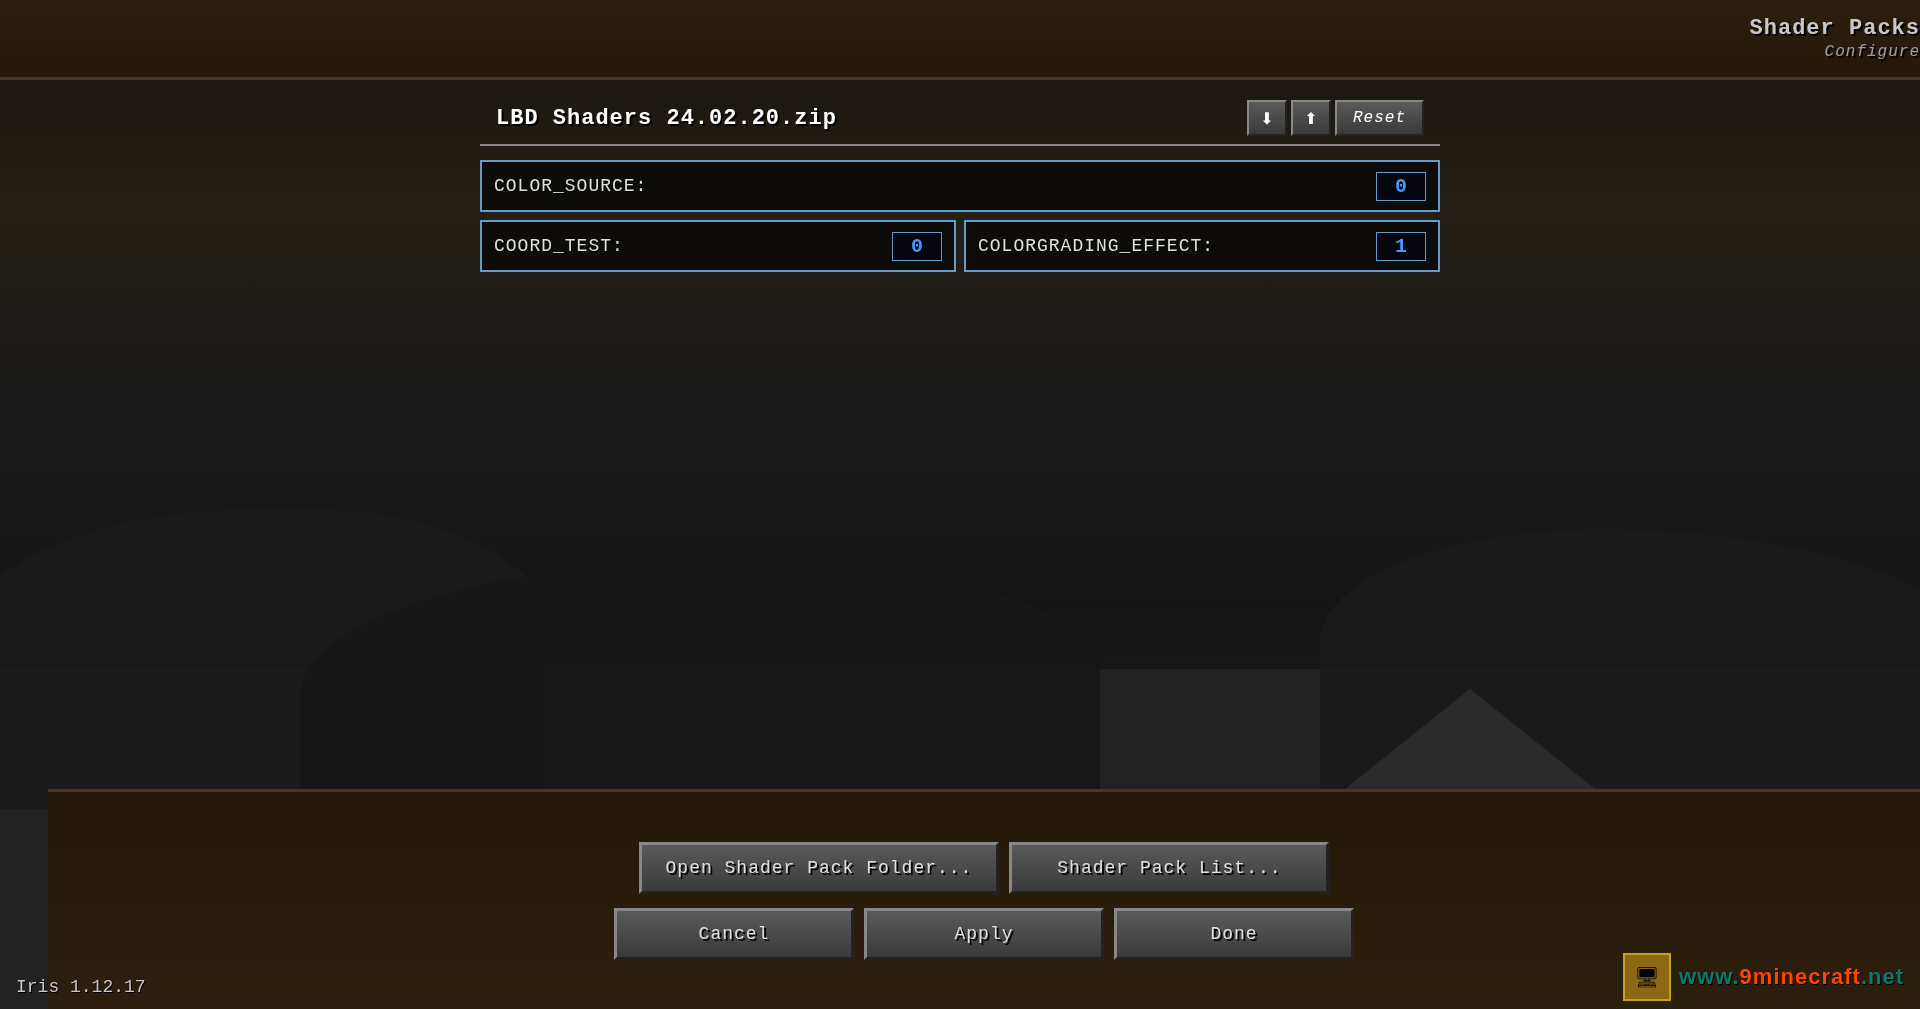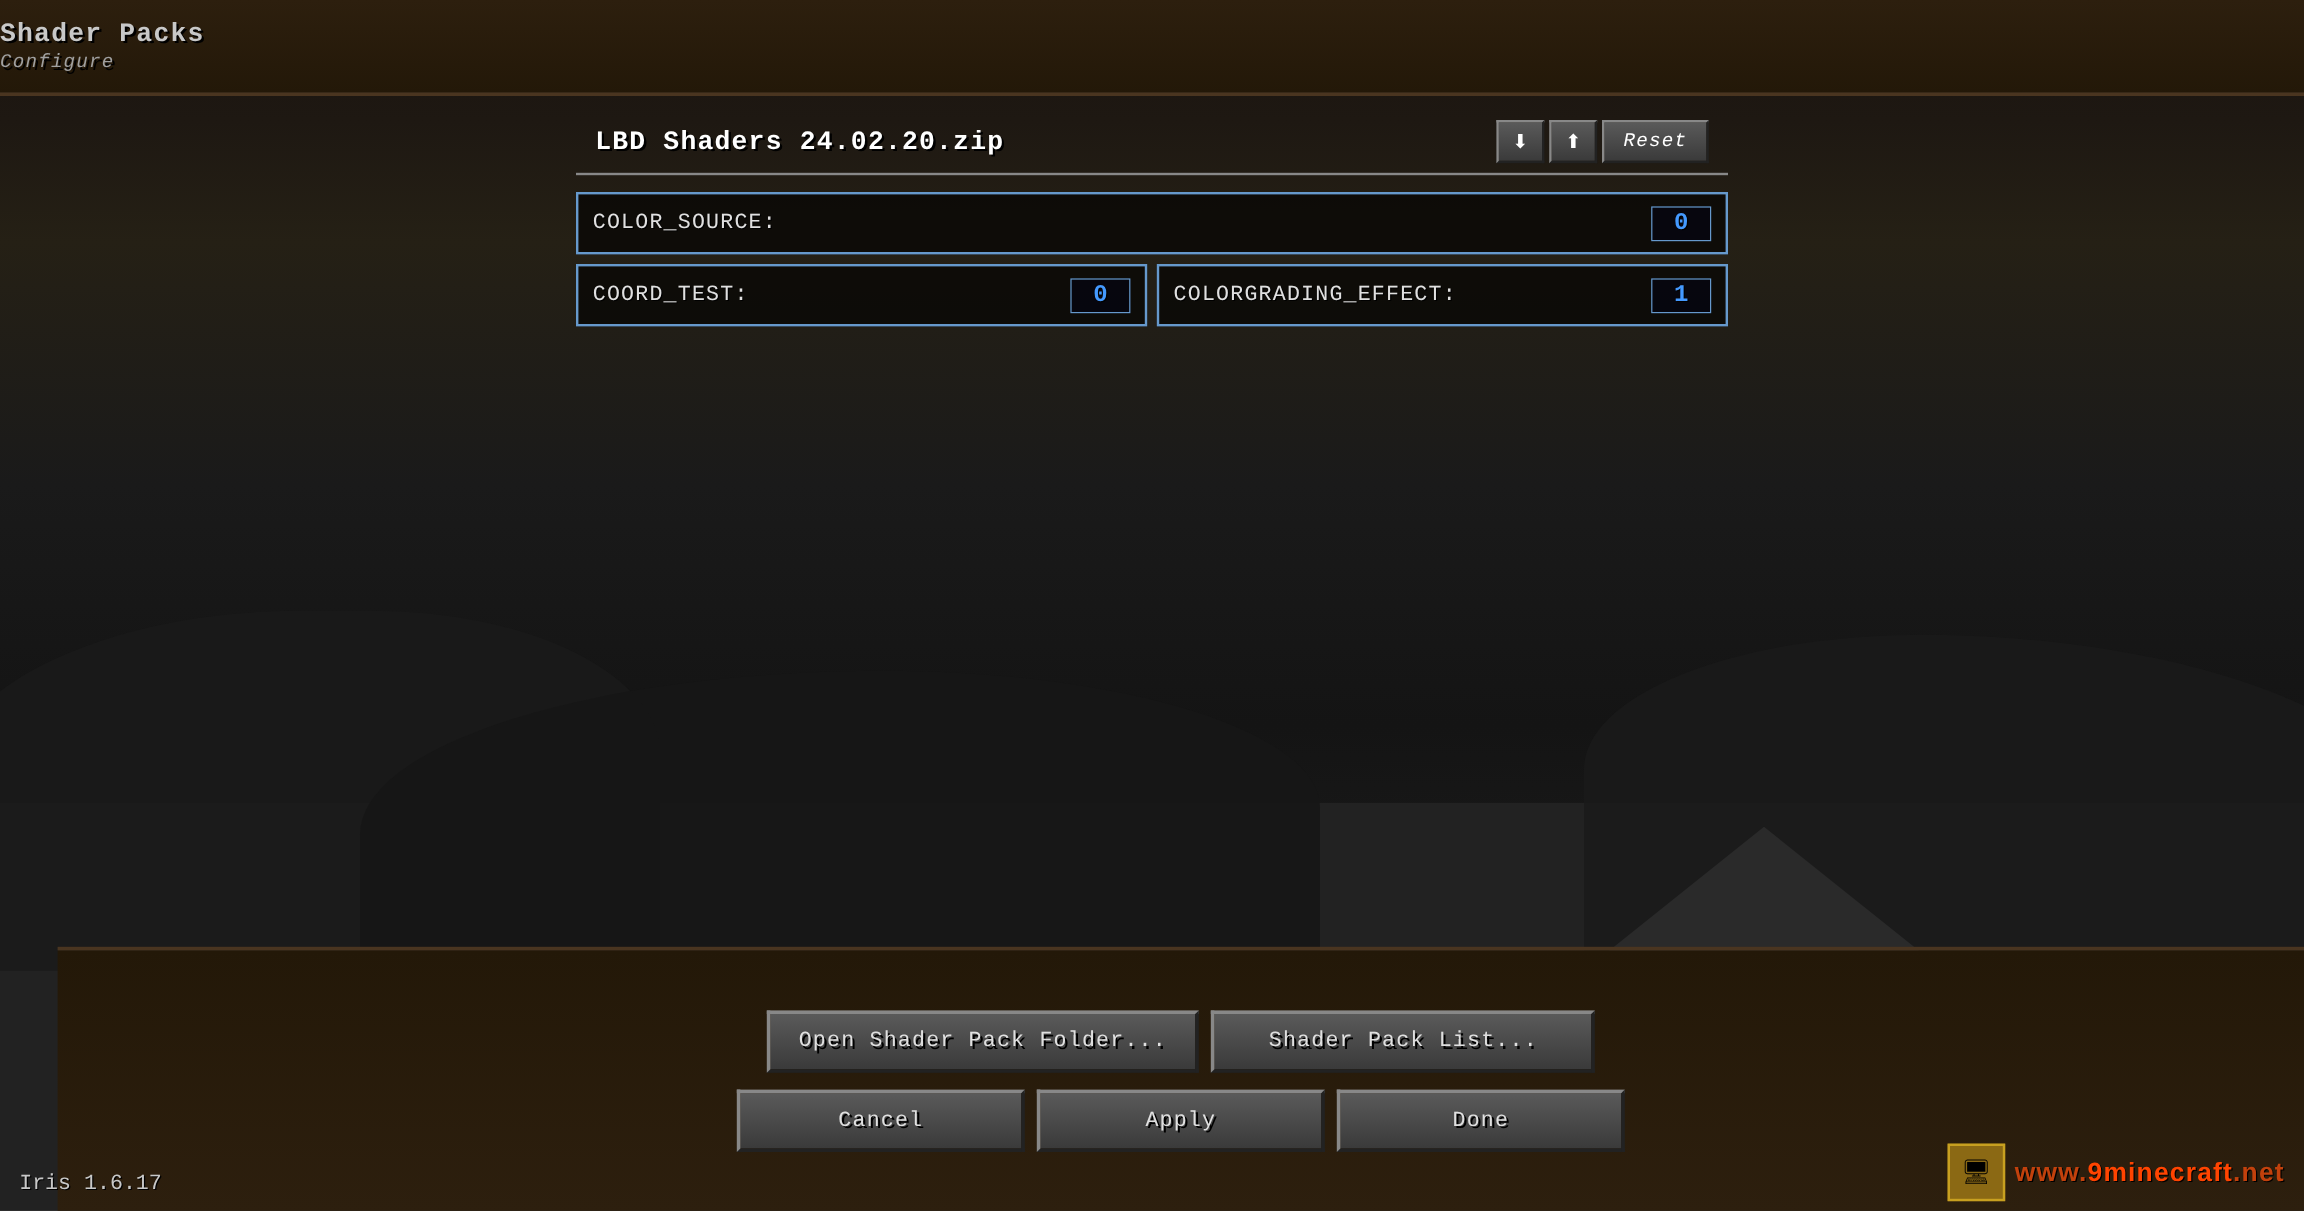--- a/index.html
+++ b/index.html
@@ -92,21 +92,21 @@
     .top-bar {
       position: absolute;
       top: 0;
       left: 0;
       right: 0;
       height: 80px;
       background: linear-gradient(to bottom, #2d1f0e, #231808);
       border-bottom: 3px solid #4a3520;
       display: flex;
       flex-direction: column;
-      align-items: flex-start;
+      align-items: flex-end;
       justify-content: center;
       gap: 2px;
     }
 
     .top-bar-title {
       color: #c8c8c8;
       font-size: 22px;
       font-weight: bold;
       letter-spacing: 1px;
       text-shadow: 2px 2px 0 #000;
@@ -327,21 +327,21 @@
     .watermark-text {
       color: #ff4400;
       font-size: 22px;
       font-weight: bold;
       font-family: Arial, sans-serif;
       text-shadow: 1px 1px 0 #000;
       letter-spacing: 1px;
     }
 
     .watermark-text span {
-      color: #c2410c;
+      color: #0f766e;
     }
   </style>
 </head>
 <body>
 
 <div class="bg"></div>
 <div class="landscape">
   <div class="ground"></div>
   <div class="hill1"></div>
   <div class="hill2"></div>
@@ -398,20 +398,20 @@
   </div>
 
   <div class="bottom-row">
     <button class="mc-button">Cancel</button>
     <button class="mc-button">Apply</button>
     <button class="mc-button">Done</button>
   </div>
 
 </div>
 
-<div class="version-text">Iris 1.6.17</div>
+<div class="version-text">Iris 1.12.17</div>
 
 <div class="watermark">
   <div class="watermark-icon">🖥</div>
   <span class="watermark-text">
     <span>www.</span>9minecraft<span>.net</span>
   </span>
 </div>
 
 </body></html>

